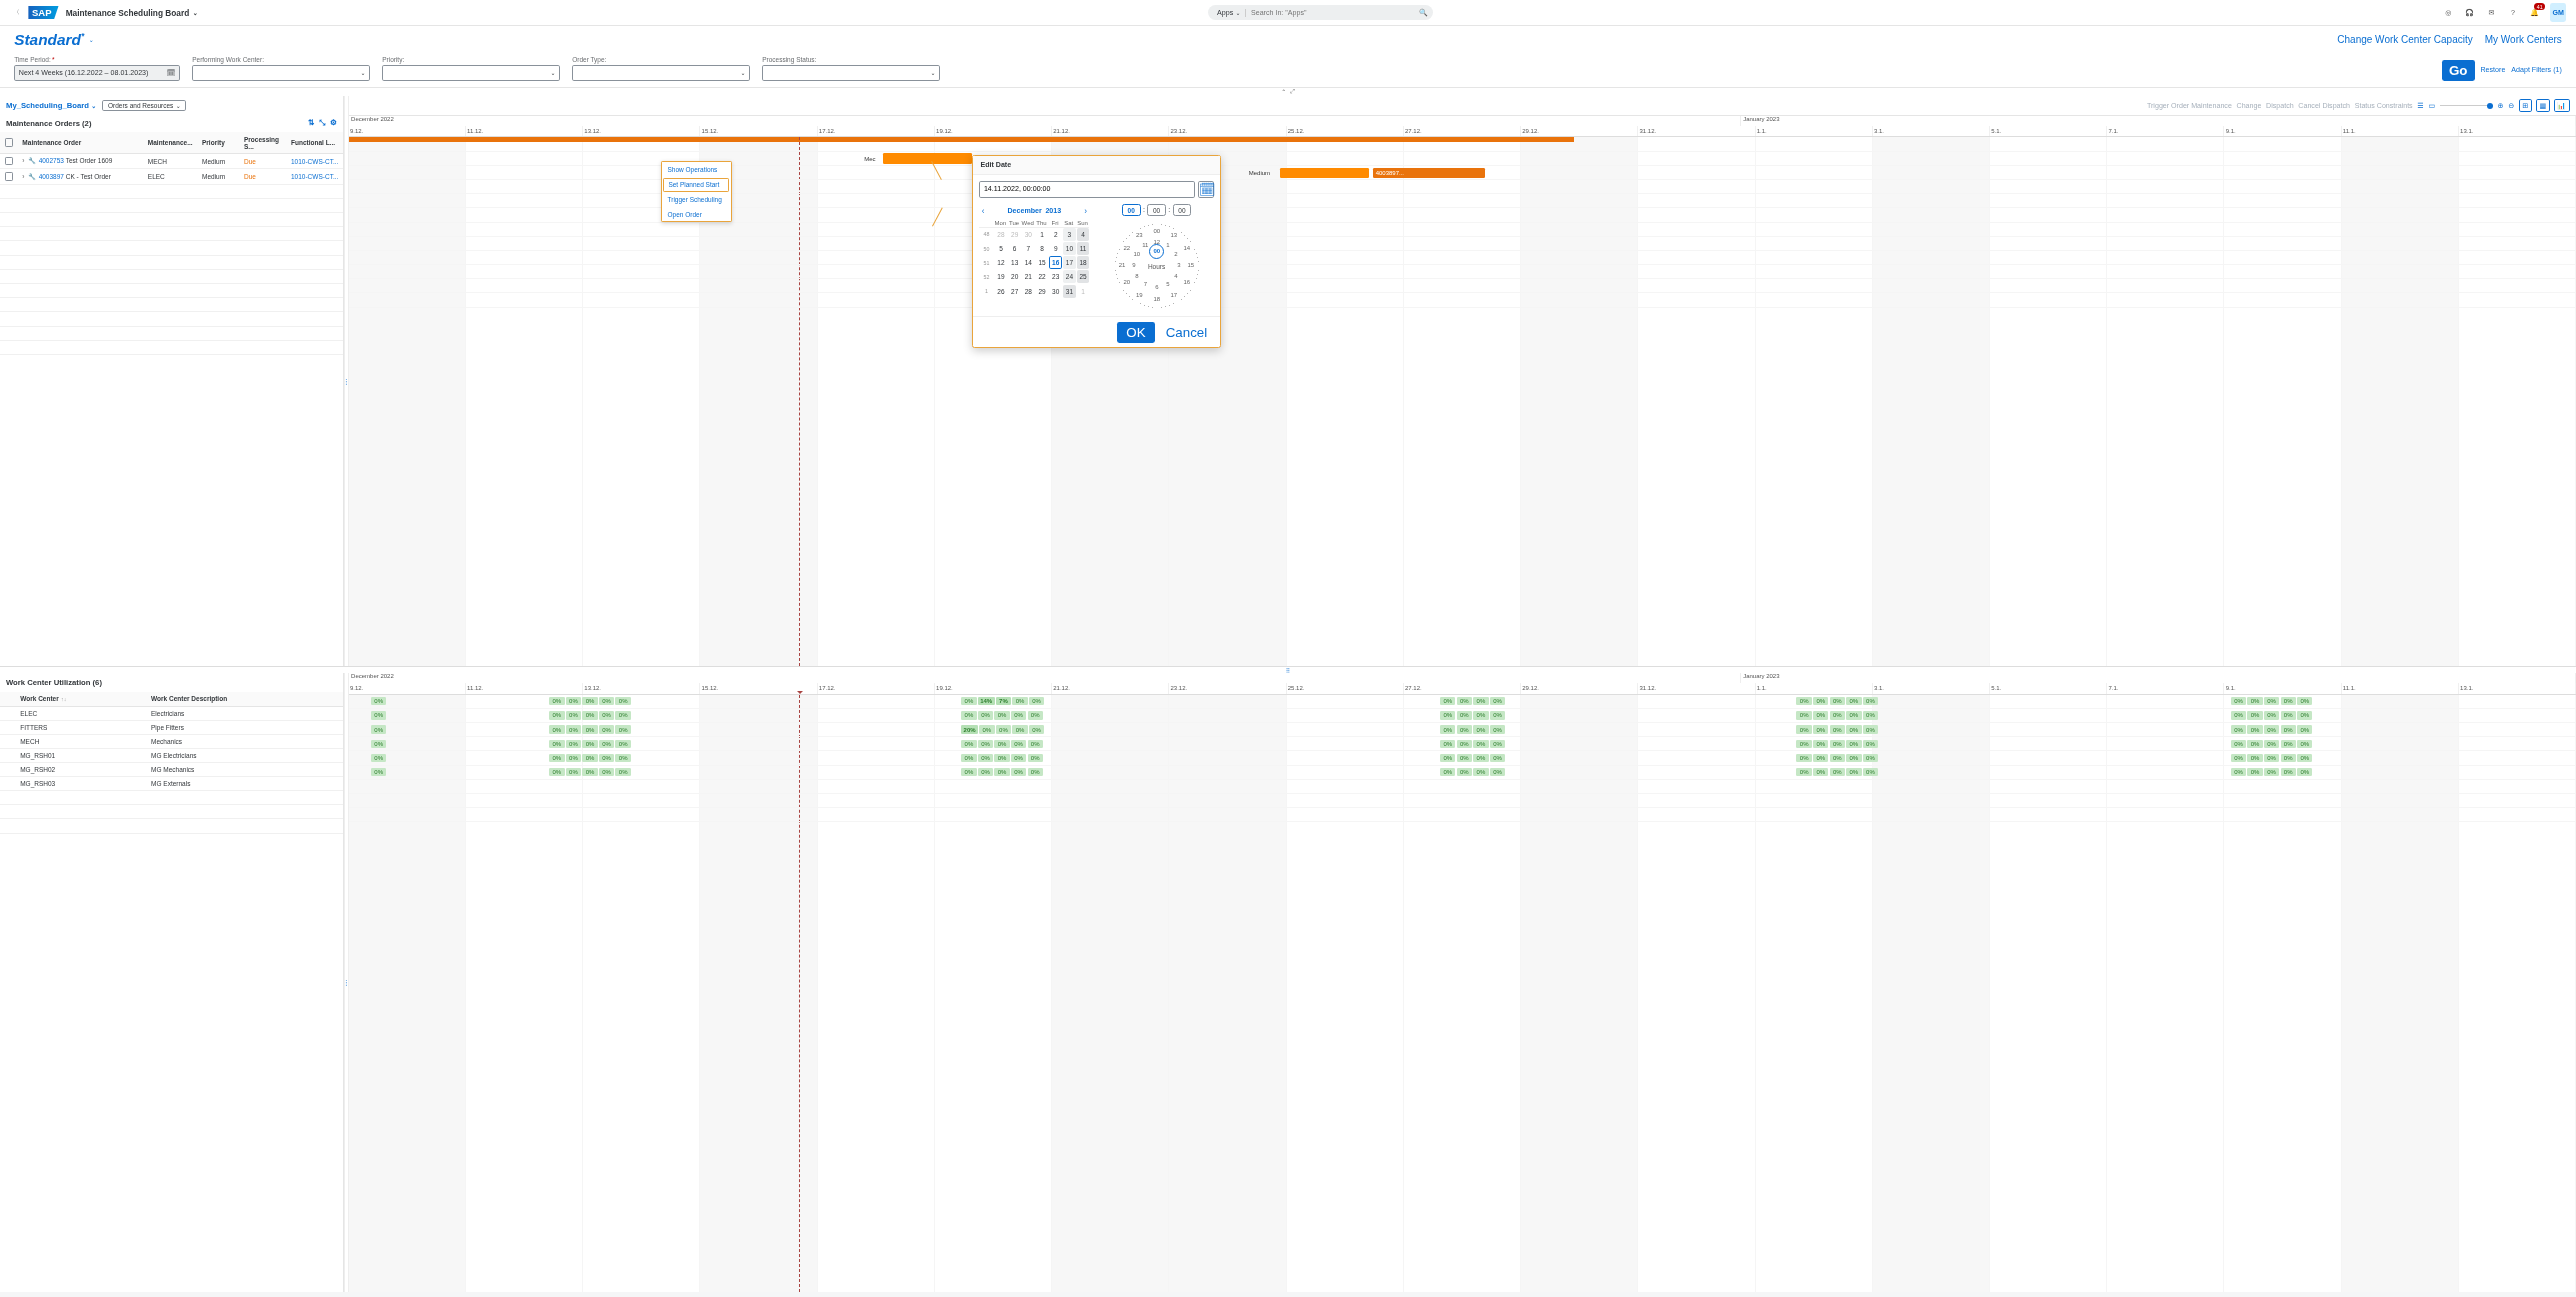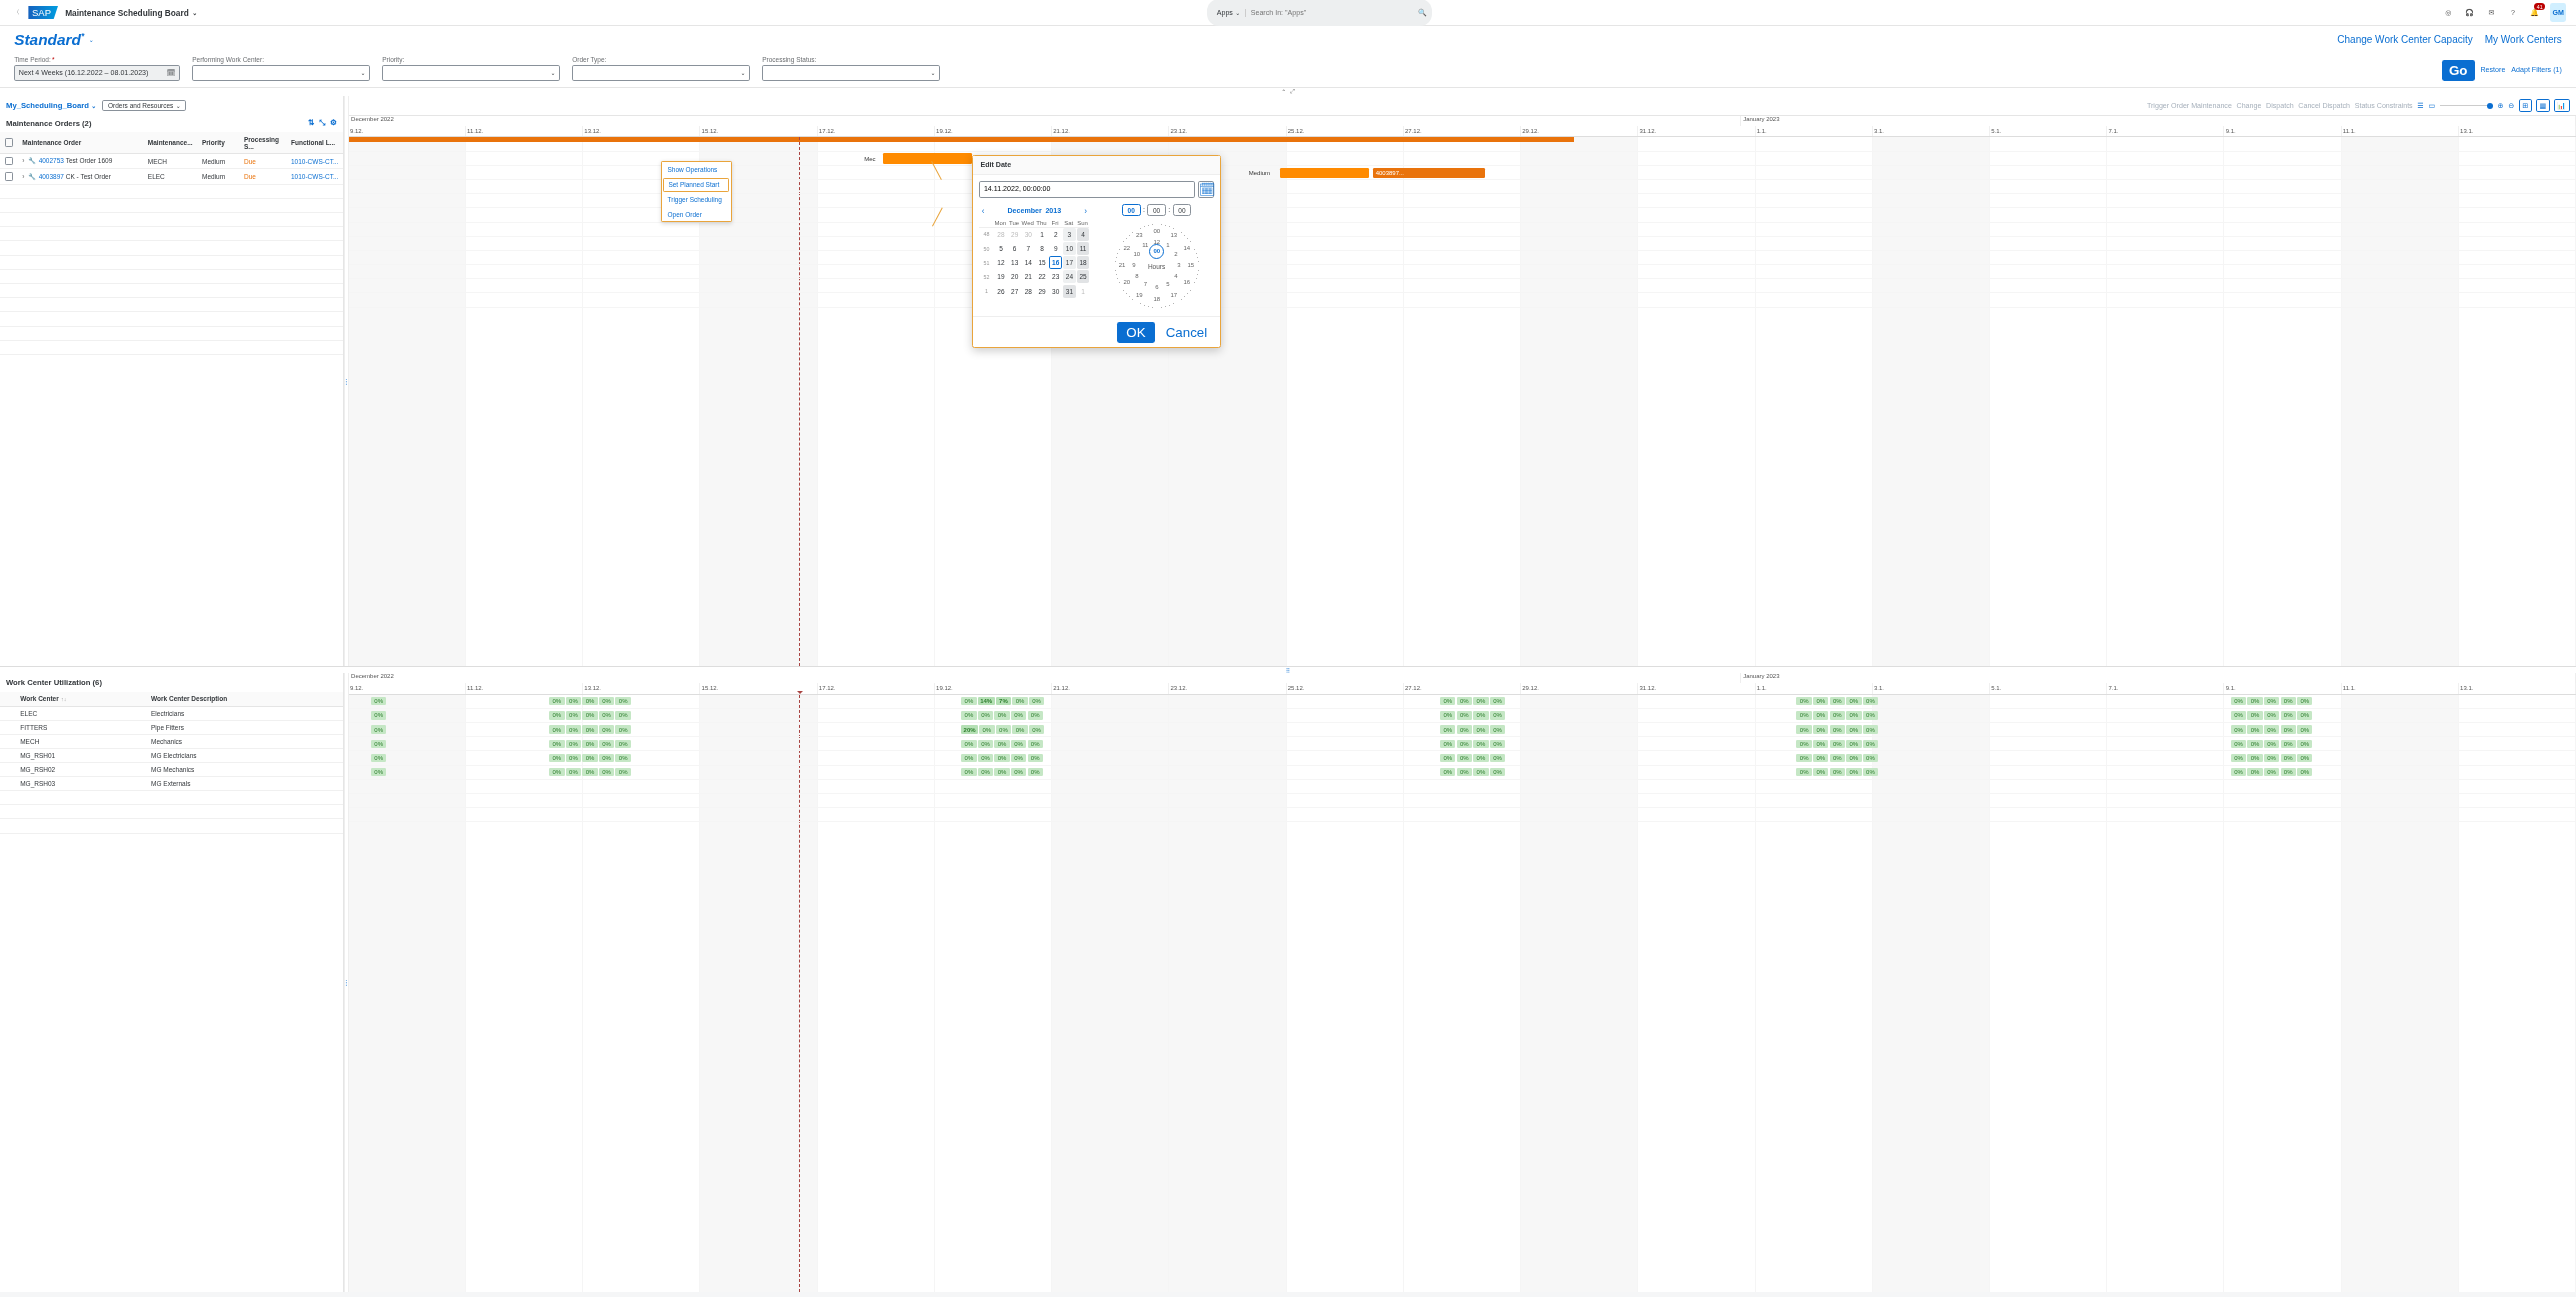--- a/index.html
+++ b/index.html
@@ -1,21 +1,21 @@
 <!DOCTYPE html>
 <html style="font-size:9.5px"><head>
 <meta charset="utf-8">
 <style>
 * { box-sizing: border-box; margin: 0; padding: 0; }
 body { font-family: "72", Arial, sans-serif; font-size: 7.1px; color: #32363a; background: #f5f6f7; overflow: hidden; }
 .shell-header { height: 26px; background: #fff; display: flex; align-items: center; padding: 0 9.5px; border-bottom: 0.6px solid #e5e5e5; }
 .back-btn { width: 14.2px; height: 14.2px; display: flex; align-items: center; justify-content: center; cursor: pointer; margin-right: 4.7px; }
-.sap-logo { background: linear-gradient(90deg, #1661be 0%, #009de0 100%); color: #fff; font-weight: normal; padding: 1.2px 7.1px 1.2px 3.6px; font-size: 9.5px; clip-path: polygon(0 0, 100% 0, 85% 100%, 0 100%); margin-right: 7.1px; }
+.sap-logo { background: linear-gradient(90deg, #1661be 0%, #009de0 100%); color: #fff; font-weight: bold; padding: 1.2px 7.1px 1.2px 3.6px; font-size: 9.5px; clip-path: polygon(0 0, 100% 0, 85% 100%, 0 100%); margin-right: 7.1px; }
 .shell-title { font-size: 8.3px; font-weight: 600; display: flex; align-items: center; gap: 3.6px; }
-.shell-search { margin-left: auto; margin-right: auto; display: flex; align-items: center; background: #edeff0; border-radius: 12px; height: 27px; padding: 0 4.7px; width: 225px; }
+.shell-search { margin-left: auto; margin-right: auto; display: flex; align-items: center; background: #edeff0; border-radius: 12px; height: 15px; padding: 0 4.7px; width: 225px; }
 .shell-search .apps-btn { display: flex; align-items: center; gap: 2.4px; padding: 0 4.7px; font-size: 7.1px; border-right: 0.6px solid #ccc; cursor: pointer; }
 .shell-search input { border: none; background: transparent; padding: 0 4.7px; flex: 1; font-size: 7.1px; outline: none; }
 .shell-search .mag { color: #555; }
 .shell-right { display: flex; align-items: center; gap: 9.5px; }
 .shell-icon { width: 12px; height: 12px; display: flex; align-items: center; justify-content: center; color: #555; cursor: pointer; position: relative; }
 .badge { position: absolute; top: -3.6px; right: -4.7px; background: #bb0000; color: #fff; border-radius: 4.7px; font-size: 5.3px; padding: 0.6px 2.4px; }
 .avatar { width: 16.6px; height: 19px; border-radius: 2.4px; background: #d1efff; color: #0a6ed1; display: flex; align-items: center; justify-content: center; font-weight: 600; font-size: 7.1px; }
 
 .page-header { background: #fff; padding: 4.7px 14.2px 0; }
 .variant-row { display: flex; align-items: center; gap: 4.7px; }

